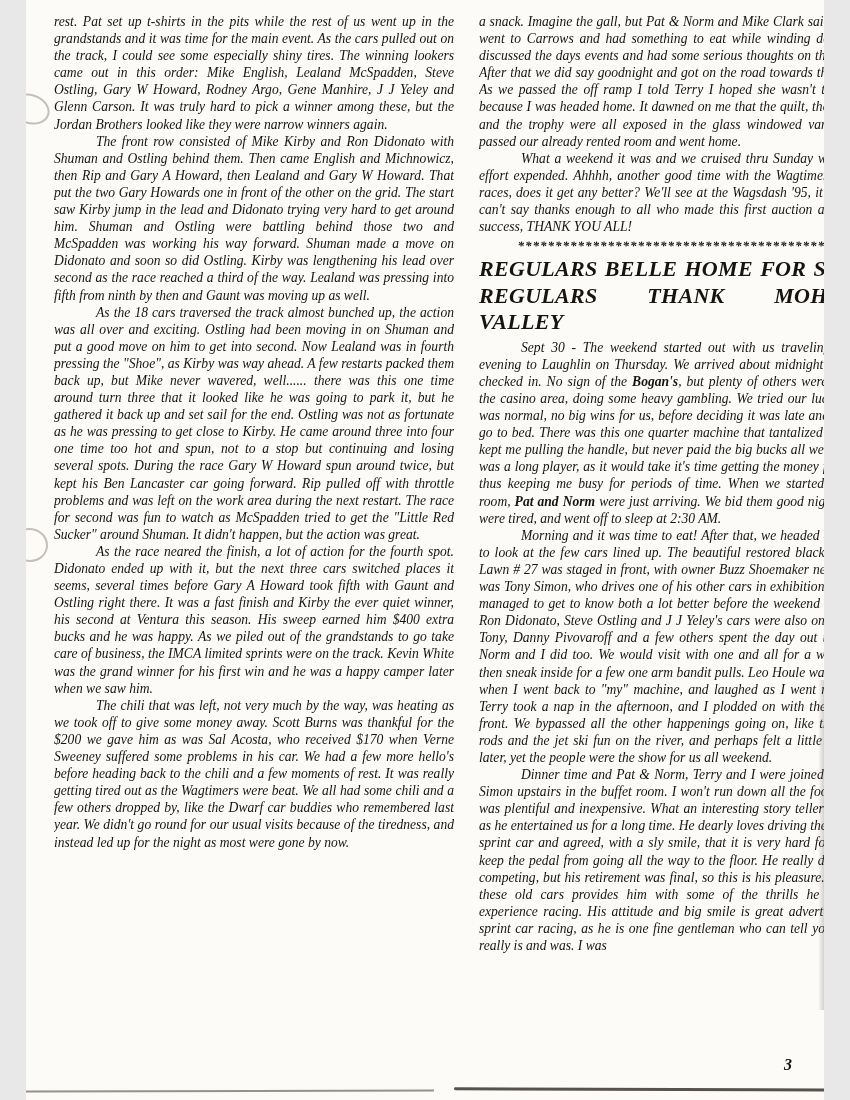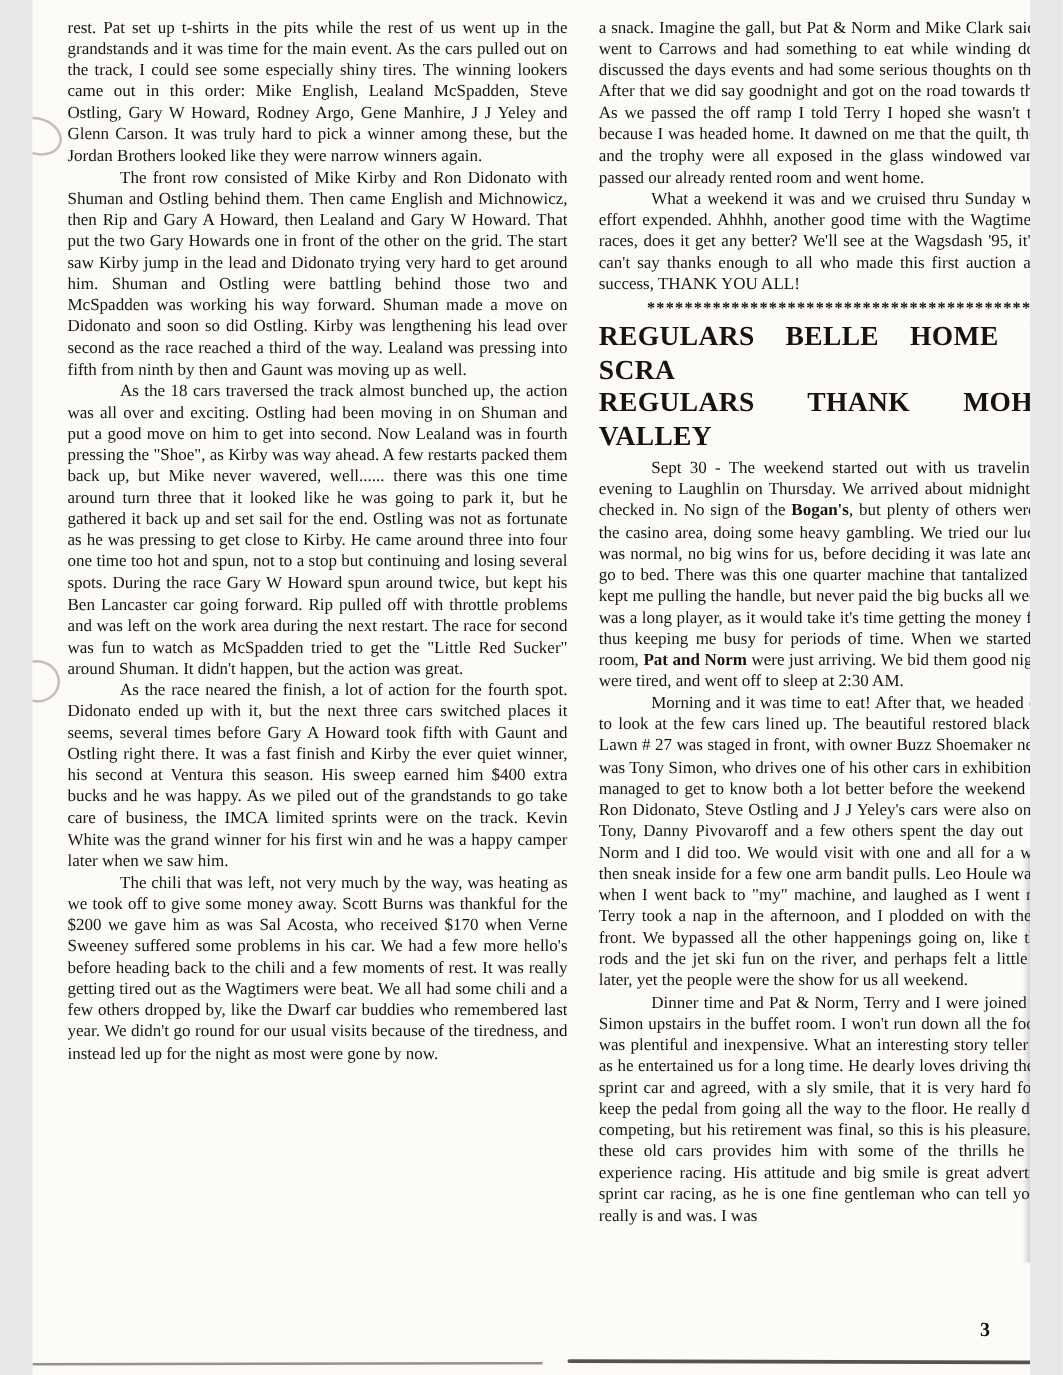--- a/index.html
+++ b/index.html
@@ -5,20 +5,21 @@
   html, body { margin: 0; padding: 0; background: #e8e8e8; }
   .page {
     position: relative;
     width: 798px;
     height: 1100px;
     background: #fcfbf8;
     overflow: hidden;
     font-family: "Liberation Serif", serif;
     color: #171410;
     margin: 0 auto;
+    font-style: italic;
   }
   .column {
     position: absolute;
     top: 13px;
     text-align: justify;
     font-size: 13.6px;
     line-height: 17.1px;
     overflow: hidden;
   }
   .col-left  { left: 28px;  width: 400px; height: 1060px; }

